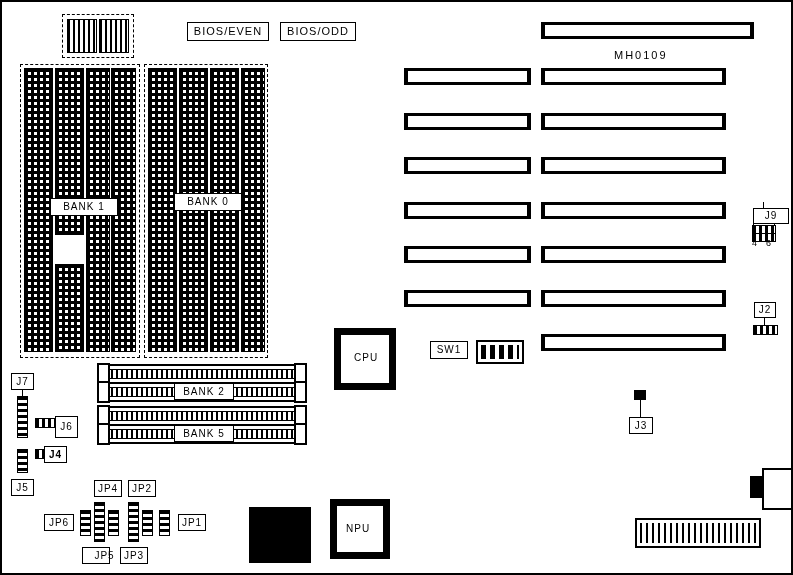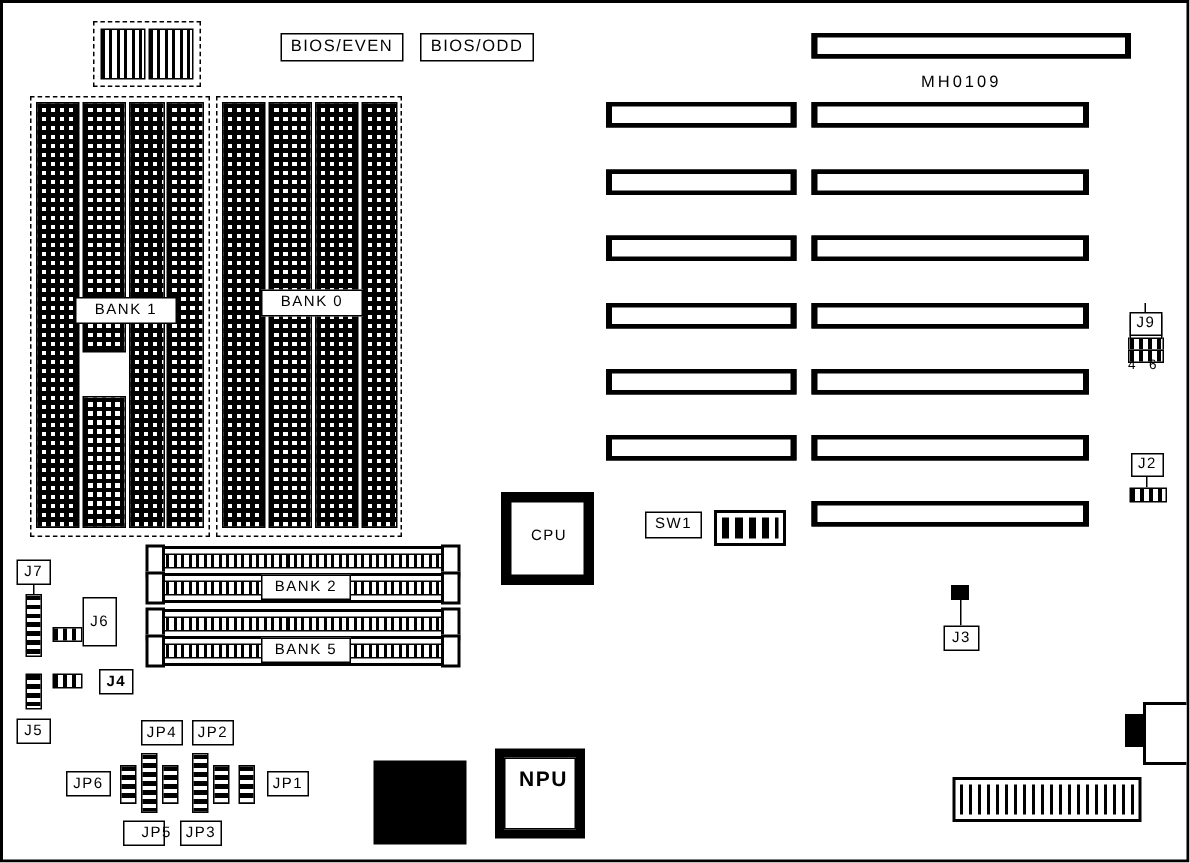--- a/index.html
+++ b/index.html
@@ -205,21 +205,21 @@
   <div class="slot" style="left:539px;top:288px;width:185px;height:17px;">
       <i></i>
     </div>
 
   <div class="slot" style="left:539px;top:332px;width:185px;height:17px;">
       <i></i>
     </div>
 
   <div class="lbl" style="left:751px;top:184px;width:22px;height:16px;margin-top:24px;">J8</div>
   <div class="line" style="left:761px;top:200px;width:1px;height:8px;"></div>
-  <div class="lbl" style="left:751px;top:206px;width:22px;height:16px;">J9</div>
+  <div class="lbl" style="left:751px;top:206px;width:36px;height:16px;">J9</div>
   <div class="pins-h" style="left:750px;top:223px;width:22px;height:7px;"></div>
   <div class="pins-h" style="left:750px;top:231px;width:22px;height:7px;"></div>
   <div class="plain" style="left:750px;top:236px;font-size:9px;letter-spacing:0;">4</div>
   <div class="plain" style="left:764px;top:236px;font-size:9px;letter-spacing:0;">6</div>
 
   <div class="lbl" style="left:752px;top:300px;width:22px;height:16px;">J2</div>
   <div class="line" style="left:762px;top:316px;width:1px;height:7px;"></div>
   <div class="pins-h" style="left:751px;top:323px;width:23px;height:8px;"></div>
 
   <div class="chip" style="left:332px;top:326px;width:62px;height:62px;">
@@ -257,24 +257,24 @@
       <div class="endR"></div>
   </div>
   <div class="lbl" style="left:172px;top:381px;width:60px;height:17px;">BANK 2</div>
   <div class="lbl" style="left:172px;top:423px;width:60px;height:17px;">BANK 5</div>
 
   <div class="lbl" style="left:9px;top:371px;width:23px;height:17px;">J7</div>
   <div class="line" style="left:20px;top:388px;width:1px;height:6px;"></div>
   <div class="pins-v" style="left:15px;top:394px;width:9px;height:40px;"></div>
 
   <div class="pins-h" style="left:33px;top:416px;width:18px;height:8px;"></div>
-  <div class="lbl" style="left:53px;top:396px;width:23px;height:33px;">J6</div>
+  <div class="lbl" style="left:53px;top:414px;width:23px;height:22px;">J6</div>
 
   <div class="pins-h" style="left:33px;top:447px;width:18px;height:8px;"></div>
-  <div class="lbl" style="left:64px;top:444px;width:23px;height:17px;font-weight:bold;">J4</div>
+  <div class="lbl" style="left:42px;top:444px;width:23px;height:17px;font-weight:bold;">J4</div>
 
   <div class="pins-v" style="left:15px;top:447px;width:9px;height:22px;"></div>
   <div class="lbl" style="left:9px;top:477px;width:23px;height:17px;">J5</div>
 
   <div class="lbl" style="left:92px;top:478px;width:28px;height:17px;">JP4</div>
   <div class="lbl" style="left:126px;top:478px;width:28px;height:17px;">JP2</div>
 
   <div class="lbl" style="left:42px;top:512px;width:30px;height:17px;">JP6</div>
   <div class="lbl" style="left:176px;top:512px;width:28px;height:17px;">JP1</div>
 
@@ -286,21 +286,21 @@
   <div class="pins-v" style="left:157px;top:508px;width:9px;height:24px;"></div>
 
   <div class="lbl" style="left:80px;top:545px;width:28px;height:17px;padding-left:17px;">JP5</div>
   <div class="lbl" style="left:118px;top:545px;width:28px;height:17px;">JP3</div>
 
   <div class="chipsolid" style="left:247px;top:505px;width:62px;height:56px;"></div>
 
   <div class="chip" style="left:328px;top:497px;width:60px;height:60px;">
     <div class="core"></div>
   </div>
-  <div class="plain" style="left:344px;top:509px;font-size:14px;letter-spacing:1px;font-weight:bold;">NPU</div>
+  <div class="plain" style="left:344px;top:521px;font-size:10px;letter-spacing:1px;">NPU</div>
 
   <div class="connector" style="left:633px;top:516px;width:122px;height:26px;">
     <div class="teeth"></div>
   </div>
 
   <div class="kbd" style="left:760px;top:466px;width:30px;height:38px;"></div>
   <div class="chipsolid" style="left:748px;top:474px;width:14px;height:22px;"></div>
 
 </div>
 

